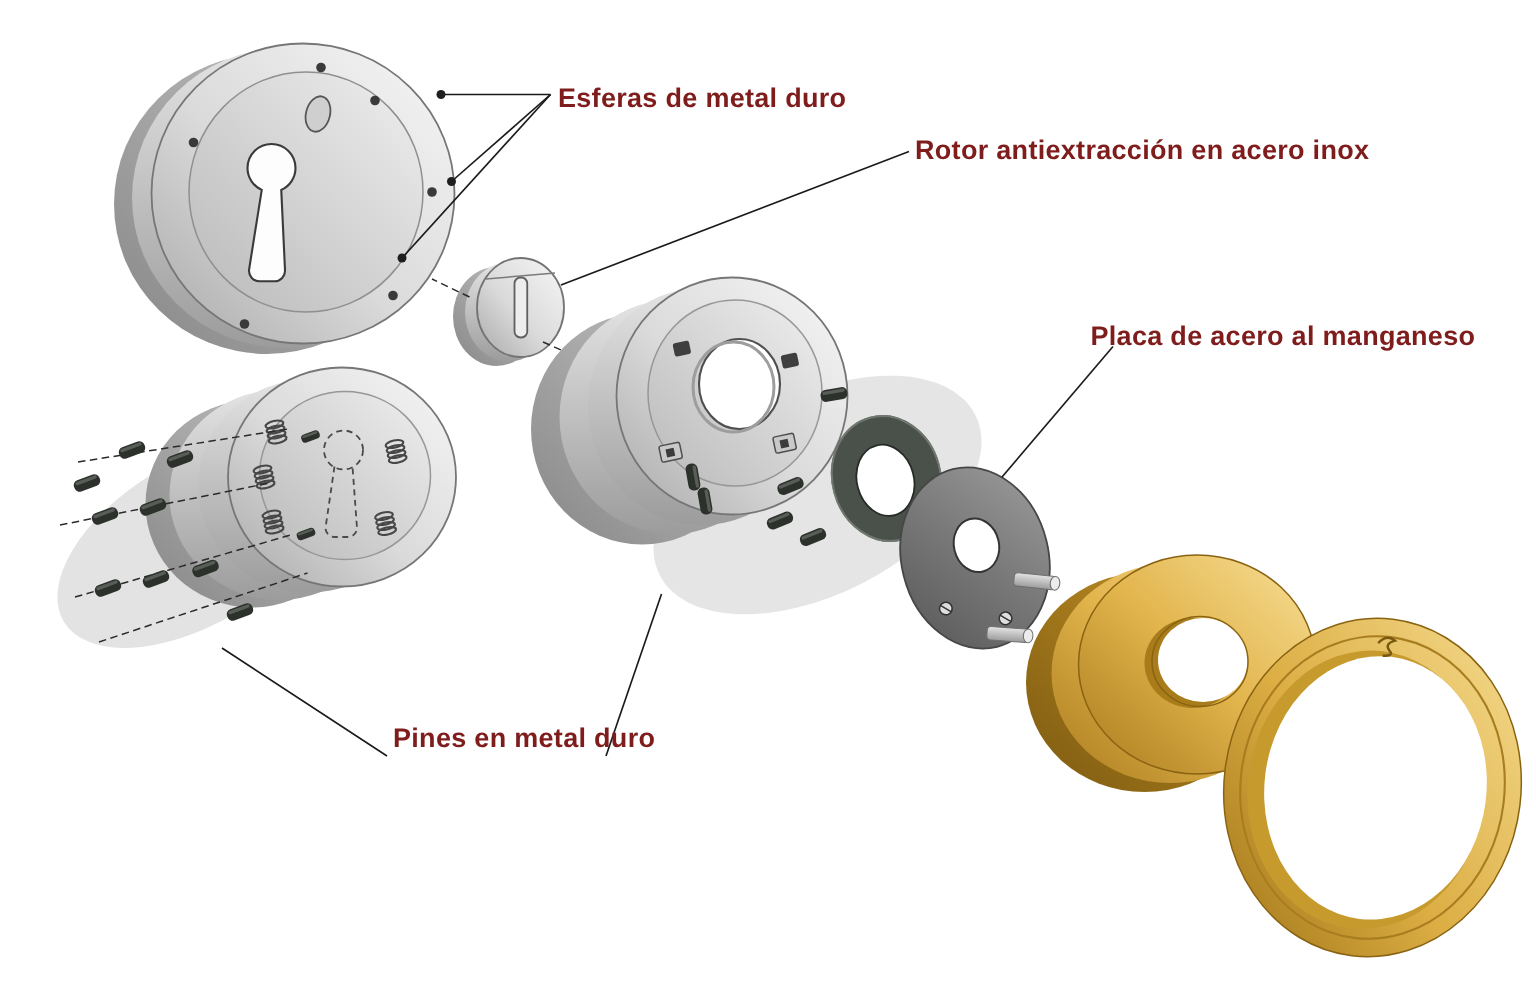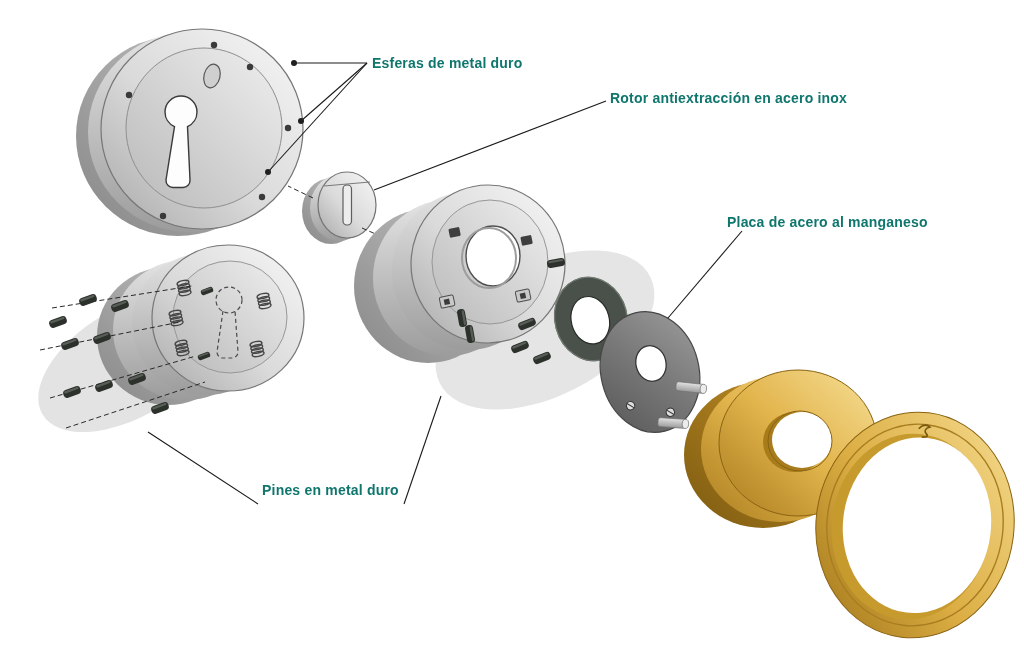--- a/index.html
+++ b/index.html
@@ -8,23 +8,23 @@
     width:1024px;height:664px;
     background:#ffffff;
     overflow:hidden;
     font-family:"Liberation Sans", sans-serif;
   }
   svg{position:absolute;left:0;top:0;}
   .label{
     position:absolute;
     font-family:"Liberation Sans", sans-serif;
     font-weight:bold;
-    font-size:14px;
+    font-size:18px;
     letter-spacing:.2px;
-    color:#0f766e;
+    color:#7f1d1d;
     white-space:nowrap;
   }
 </style>
 </head>
 <body>
 
 <div class="page">
 
 <svg width="1024" height="664" viewBox="0 0 1024 664">
   <defs>

